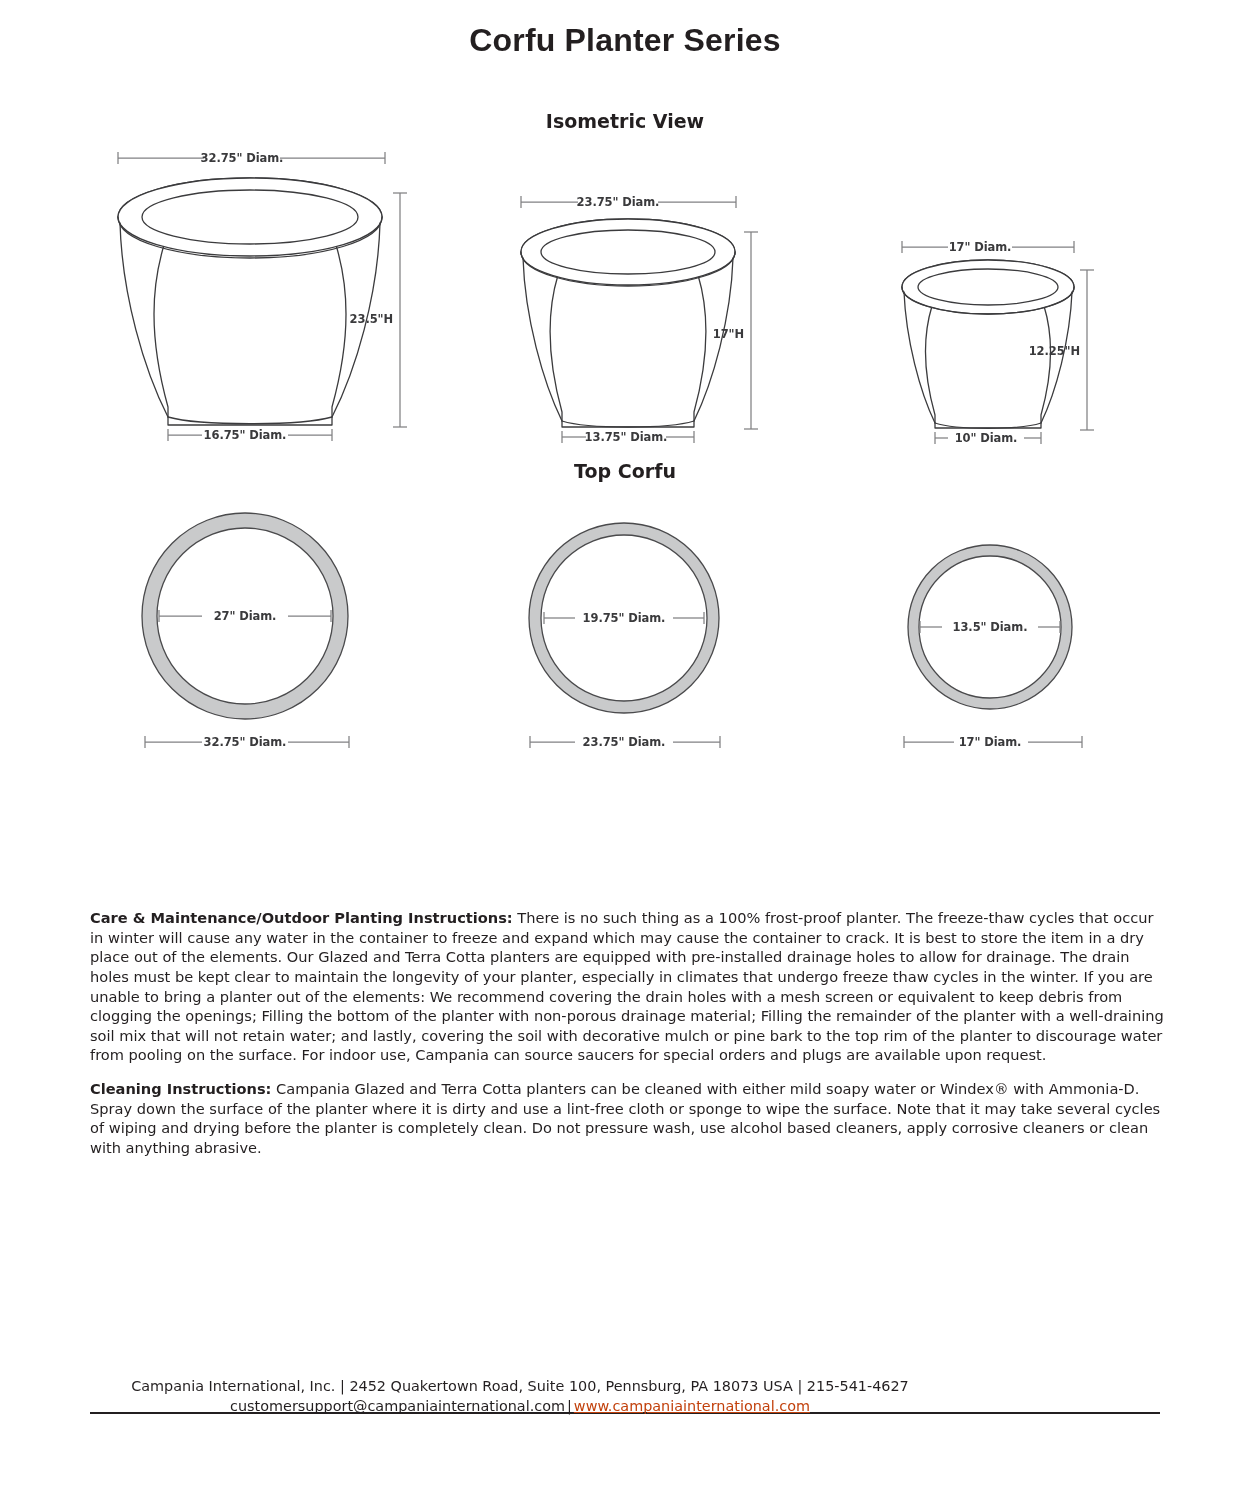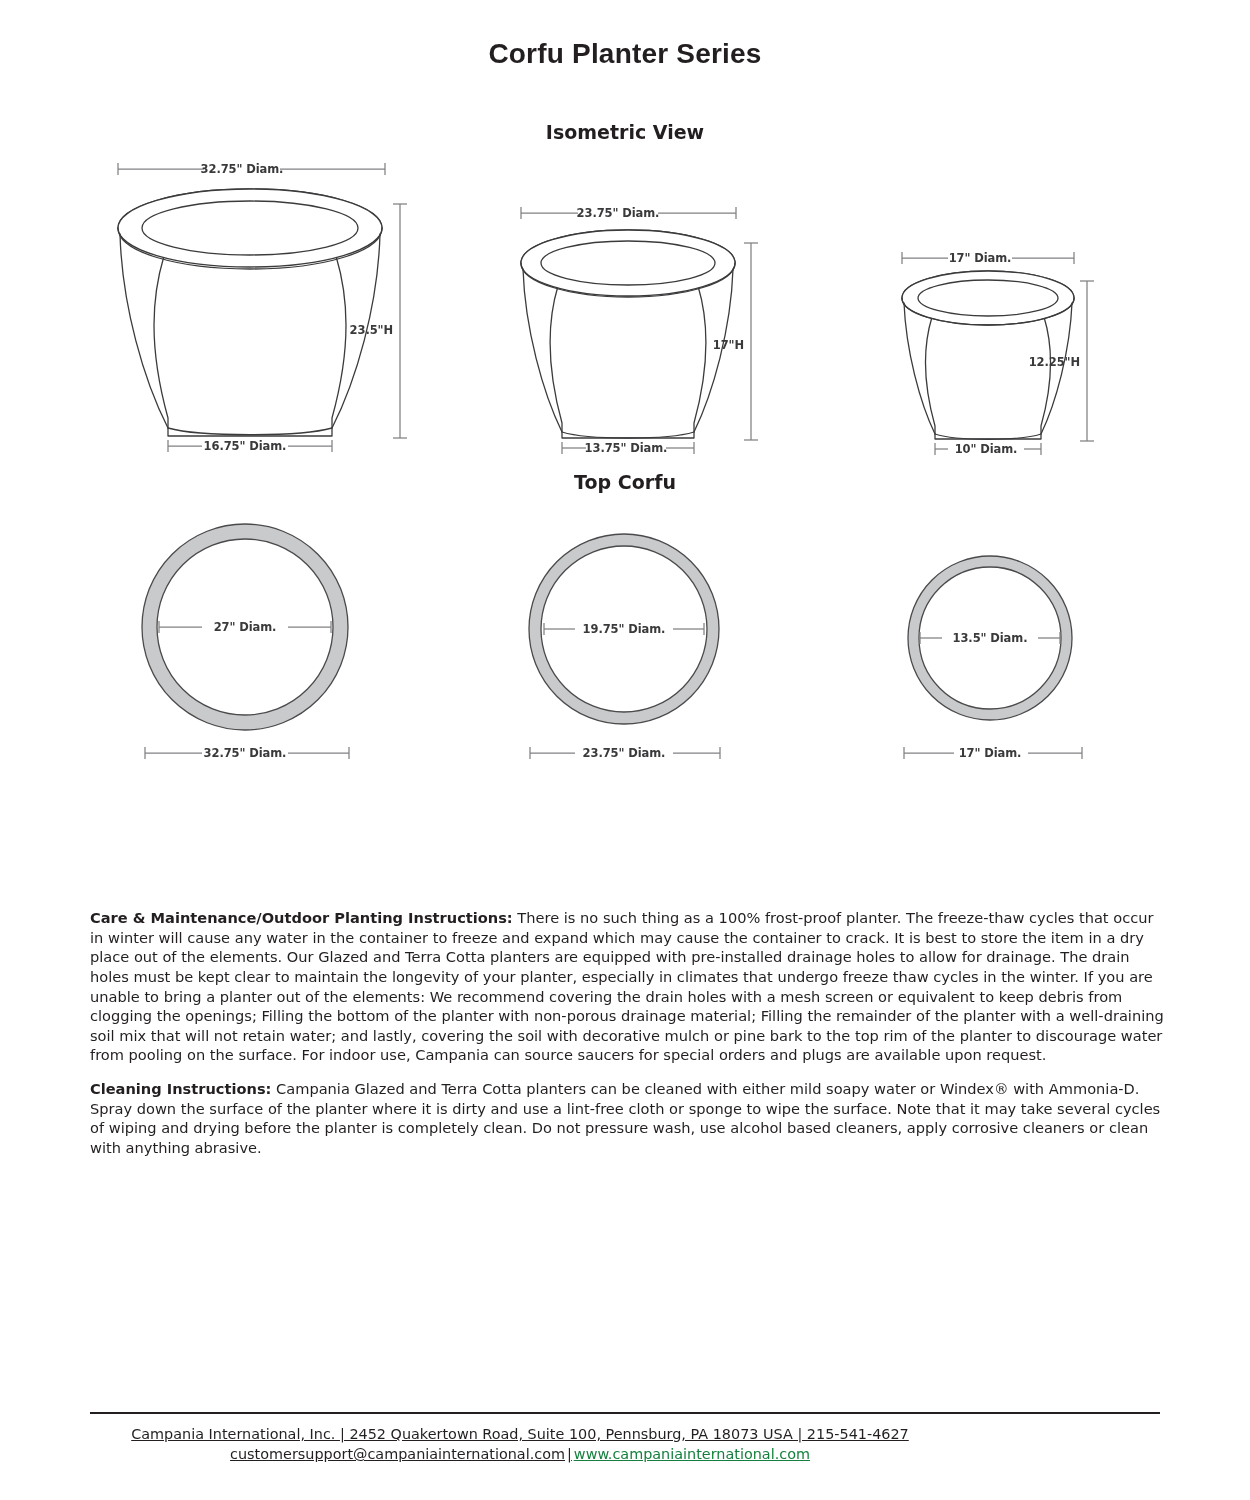--- a/index.html
+++ b/index.html
@@ -11,25 +11,25 @@
     font-family: "DejaVu Sans", sans-serif;
     color: #231f20;
     position: relative;
     overflow: hidden;
   }
 
   .page-title {
     text-align: center;
     font-family: "Liberation Sans", sans-serif;
     font-weight: bold;
-    font-size: 28px;
+    font-size: 32px;
     letter-spacing: 0.2px;
     color: #231f20;
     margin: 0;
-    padding-top: 38px;
+    padding-top: 22px;
   }
 
   .section-heading {
     text-align: center;
     font-family: "DejaVu Sans", sans-serif;
     font-weight: bold;
     font-size: 19px;
     color: #231f20;
     margin: 8px;
   }
@@ -107,31 +107,30 @@
     position: absolute;
     left: 90px;
     top: 1412px;
     width: 1070px;
     height: 2px;
     background: #231f20;
   }
   .footer-text {
     position: absolute;
     left: 0;
-    top: 1424px;
+    top: 1376px;
     width: 1040px;
     text-align: center;
     font-family: "DejaVu Sans", sans-serif;
     font-size: 14.4px;
     line-height: 1.42;
     color: #231f20;
-    text-decoration: underline;
   }
   .footer-link {
-    color: #15803d;
+    color: #c2410c;
     text-decoration: underline;
   }
   .sep { padding: 0 2px; }
 </style>
 </head>
 <body>
 
 <h1 class="page-title">Corfu Planter Series</h1>
 
 <h2 class="section-heading" id="iso-heading">Isometric View</h2>

